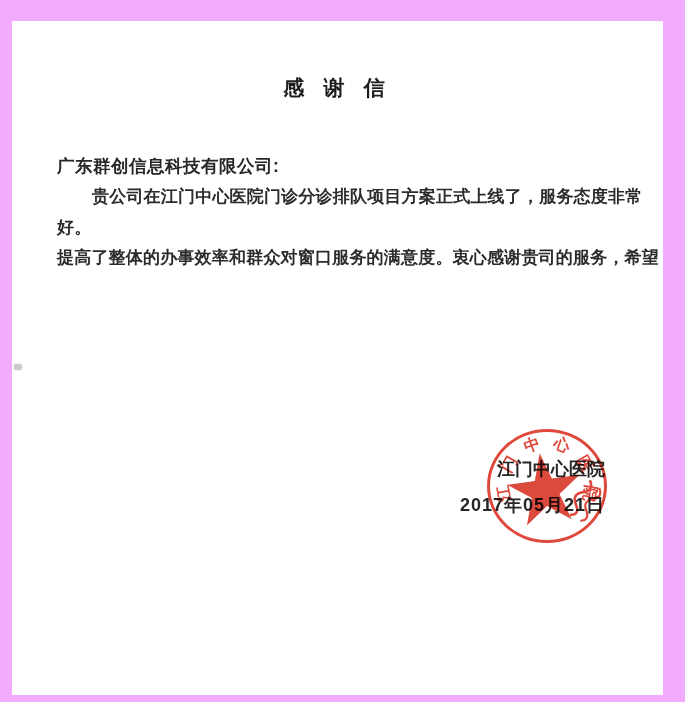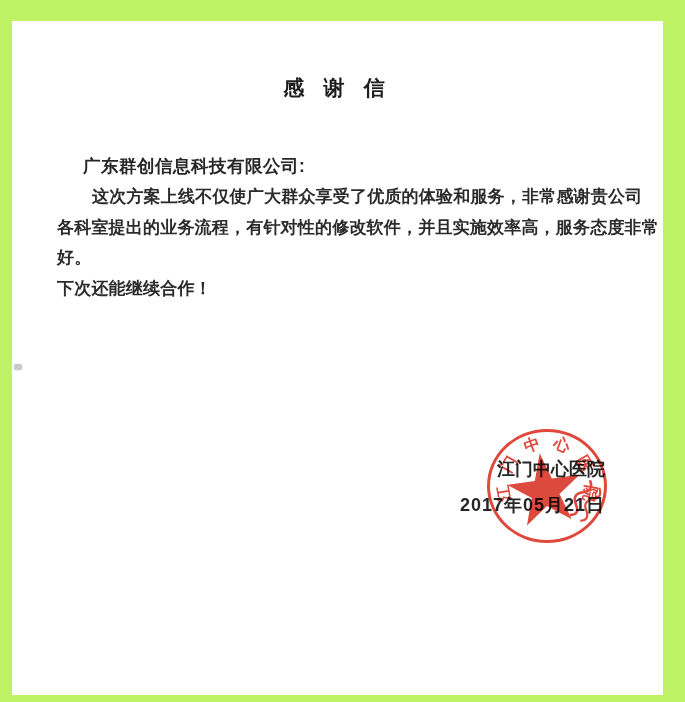--- a/index.html
+++ b/index.html
@@ -8,21 +8,21 @@
     width: 685px;
     height: 702px;
     overflow: hidden;
     background: #e7f5f1;
     font-family: "Liberation Sans", sans-serif;
   }
   .canvas {
     position: relative;
     width: 685px;
     height: 702px;
-    background: #bef264;
+    background: #f0abfc;
   }
   .paper {
     position: absolute;
     left: 12px;
     top: 21px;
     width: 651px;
     height: 674px;
     background: #ffffff;
   }
   .title {
@@ -39,21 +39,20 @@
     color: #1d1d1d;
   }
   .salutation {
     position: absolute;
     left: 45px;
     top: 133px;
     font-size: 17.5px;
     font-weight: 700;
     color: #262626;
     letter-spacing: 0.5px;
-    margin-left: 26px;
   }
   .body-lines {
     position: absolute;
     left: 45px;
     top: 161px;
     width: 580px;
     font-size: 17px;
     font-weight: 600;
     color: #2b2b2b;
     line-height: 30.6px;
@@ -134,24 +133,23 @@
 <body>
 
 <div class="canvas">
   <div class="paper">
 
     <h1 class="title">感 谢 信</h1>
 
     <div class="salutation">广东群创信息科技有限公司:</div>
 
     <div class="body-lines">
-      <div class="line indent">这次方案上线不仅使广大群众享受了优质的体验和服务，非常感谢贵公司</div>
-      <div class="line">各科室提出的业务流程，有针对性的修改软件，并且实施效率高，服务态度非常</div>
+      <div class="line indent">贵公司在江门中心医院门诊分诊排队项目方案正式上线了，服务态度非常</div>
       <div class="line">好。</div>
-      <div class="line">下次还能继续合作！</div>
+      <div class="line">提高了整体的办事效率和群众对窗口服务的满意度。衷心感谢贵司的服务，希望</div>
     </div>
 
     <div class="sig-block">
       <div class="sig-org">江门中心医院</div>
       <div class="sig-date">2017年05月21日</div>
     </div>
 
     <div class="stamp">
       <div class="stamp-ring"></div>
       <span class="arc a0">江</span>

